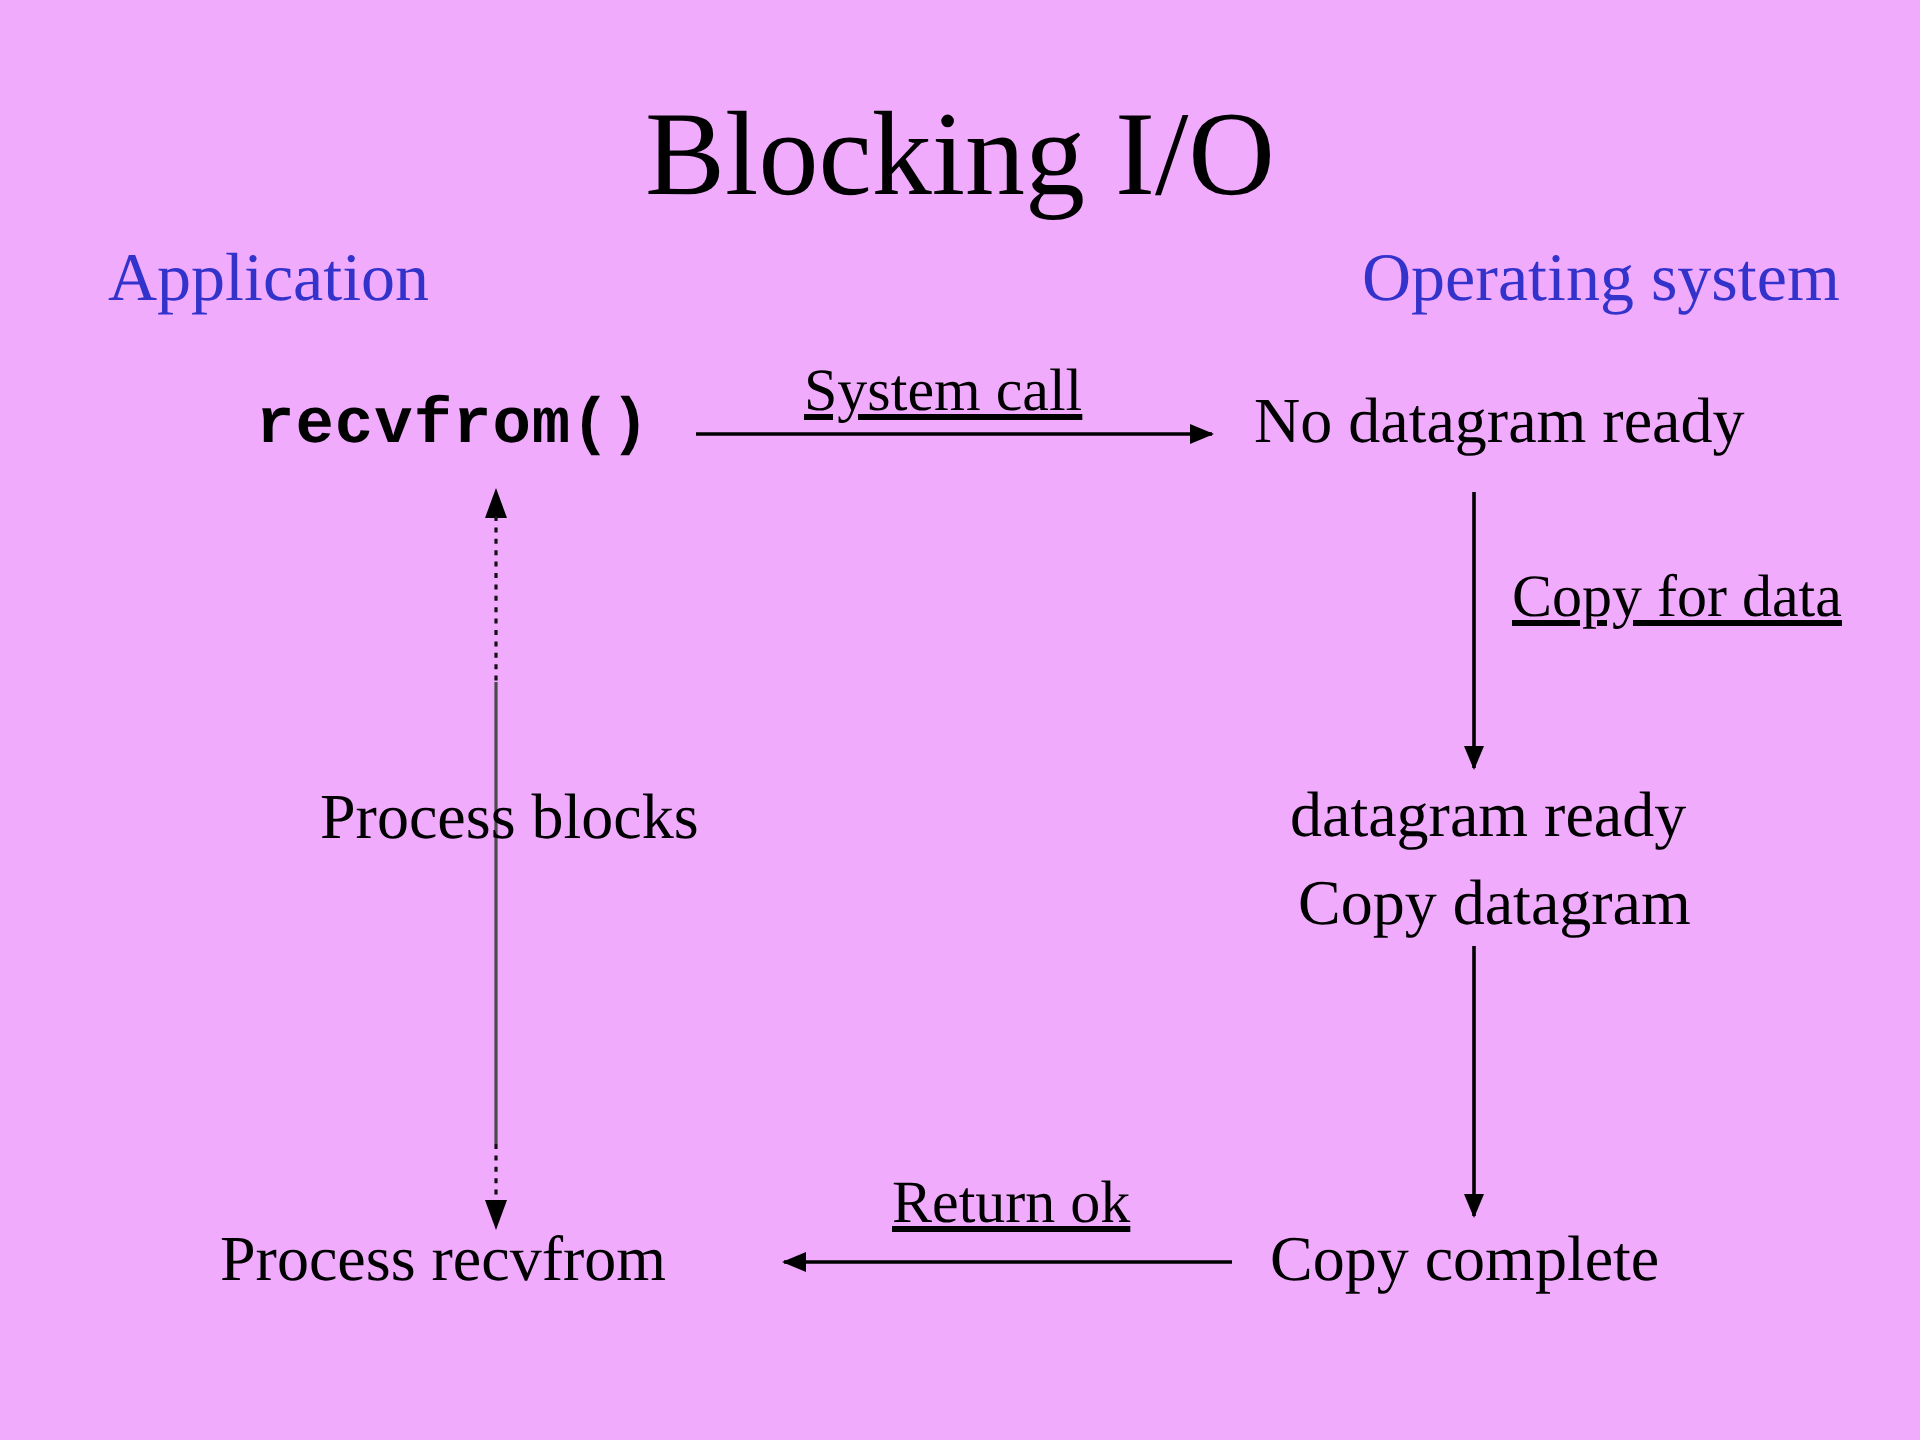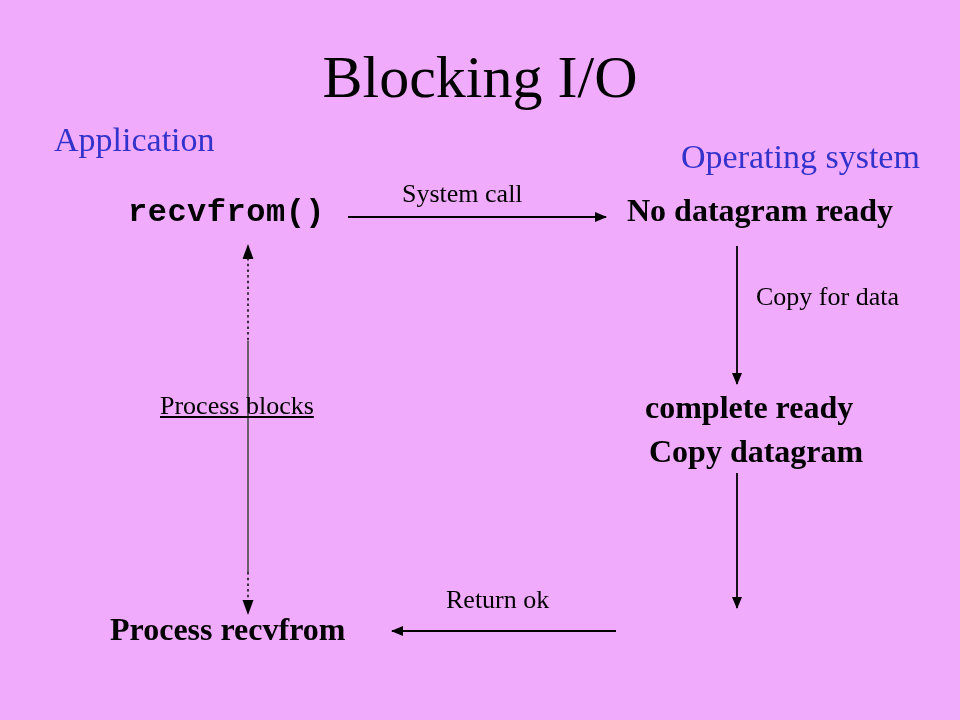--- a/index.html
+++ b/index.html
@@ -5,25 +5,25 @@
   html,body{margin:0;padding:0;background:#fff;}
   .slide{
     position:relative;width:960px;height:720px;background:#f0abfc;
     font-family:"Liberation Serif", serif;color:#000;overflow:hidden;
   }
   .slide *{box-sizing:border-box;}
   .abs{position:absolute;white-space:nowrap;line-height:1.05;}
   .title{top:46px;left:0;width:100%;text-align:center;font-size:60px;}
   .col-head{font-size:34px;color:#3333cc;}
   .col-app{left:54px;top:122px;}
-  .col-os{left:681px;top:122px;margin-top:17px;}
+  .col-os{left:681px;top:122px;}
   .mono{font-family:"Liberation Mono", monospace;font-weight:bold;font-size:32px;letter-spacing:.5px;}
-  .node{font-weight:bold;font-size:32px;}
-  .edge-label{font-size:26px;}
-  .edge-label-sm{font-size:26px;text-decoration:underline;}
+  .node{font-weight:normal;font-size:32px;}
+  .edge-label{font-size:30px;text-decoration:underline;}
+  .edge-label-sm{font-size:32px;}
   .recvfrom{left:128px;top:196px;}
   .syscall{left:402px;top:180px;}
   .no-dg{left:627px;top:194px;}
   .wait{left:756px;top:283px;}
   .dg-ready{left:645px;top:391px;}
   .copy-dg{left:649px;top:435px;}
   .copy-user{left:745px;top:514px;}
   .copy-done{left:635px;top:613px;}
   .return-ok{left:446px;top:586px;}
   .proc-dg{left:110px;top:613px;}
@@ -63,22 +63,23 @@
 
   <div class="abs col-head col-app">Application</div>
   <div class="abs col-head col-os">Operating system</div>
 
   <div class="abs mono recvfrom">recvfrom()</div>
   <div class="abs edge-label syscall">System call</div>
   <div class="abs node no-dg">No datagram ready</div>
 
   <div class="abs edge-label wait">Copy for data</div>
 
-  <div class="abs node dg-ready">complete ready</div>
+  <div class="abs node dg-ready">datagram ready</div>
   <div class="abs node copy-dg">Copy datagram</div>
 
 
   <div class="abs edge-label-sm proc-blocks">Process blocks</div>
 
   <div class="abs edge-label return-ok">Return ok</div>
+  <div class="abs node copy-done">Copy complete</div>
   <div class="abs node proc-dg">Process recvfrom</div>
 
 </div>
 
 </body></html>

